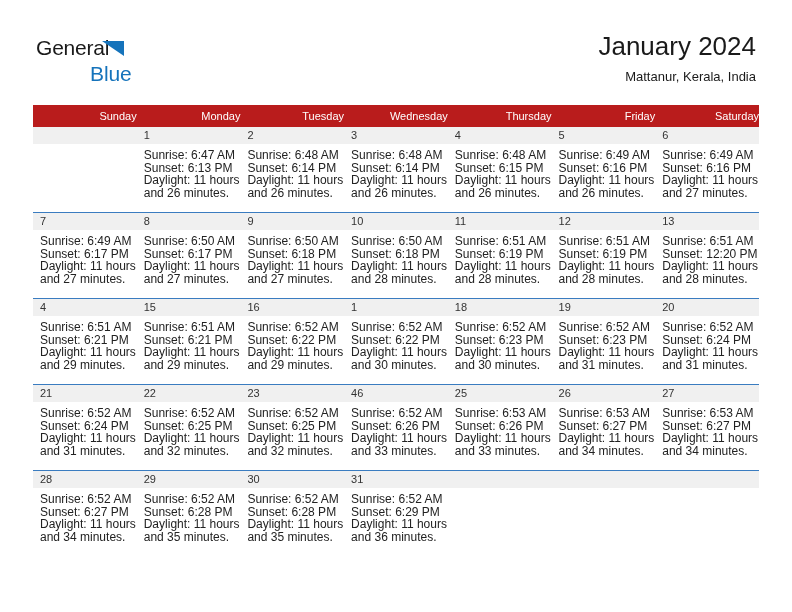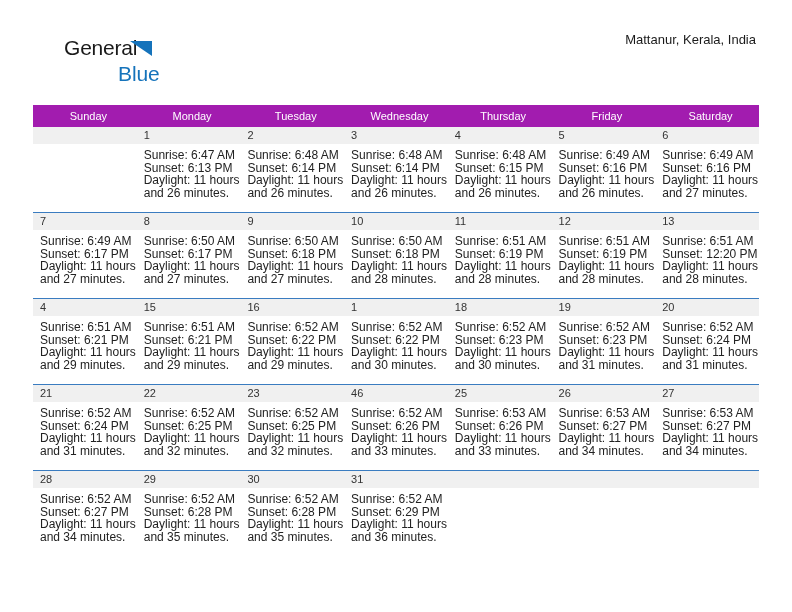--- a/index.html
+++ b/index.html
@@ -28,21 +28,20 @@
     top: 0;
     width: 792px;
     height: 100px;
   }
   .logo {
     position: absolute;
     left: 36px;
     top: 36px;
     width: 140px;
     height: 48px;
-    margin-left: 28px;
   }
   .logo-general {
     position: absolute;
     left: 0;
     top: 0;
     font-size: 21px;
     letter-spacing: -0.2px;
     color: #1a1a1a;
     font-family: "Liberation Sans", sans-serif;
   }
@@ -73,38 +72,39 @@
   .cal-title {
     font-size: 26px;
     color: #1a1a1a;
     line-height: 32px;
     white-space: nowrap;
   }
   .cal-subtitle {
     font-size: 13px;
     color: #1a1a1a;
     line-height: 20px;
+    margin-top: 5px;
     white-space: nowrap;
   }
 
   
   .calendar {
     position: absolute;
     left: 33px;
     top: 105px;
     width: 726px;
     border-collapse: collapse;
     table-layout: fixed;
   }
   .calendar th {
-    background: #a21caf;
+    background: #b91c1c;
     color: #ffffff;
     font-size: 11px;
     font-weight: normal;
-    text-align: center;
+    text-align: right;
     padding: 5px 0 5px 7px;
     height: 12px;
     border: none;
   }
   .calendar td {
     width: 103.7px;
     vertical-align: top;
     padding: 0;
     border: none;
     background: #ffffff;
@@ -147,20 +147,21 @@
 
 <div class="page">
 
   <div class="header">
     <div class="logo">
       <span class="logo-general">General</span>
       <span class="logo-triangle"></span>
       <span class="logo-blue">Blue</span>
     </div>
     <div class="title-block">
+      <div class="cal-title">January 2024</div>
       <div class="cal-subtitle">Mattanur, Kerala, India</div>
     </div>
   </div>
 
   <table class="calendar">
     <thead>
       <tr>
         <th>Sunday</th>
         <th>Monday</th>
         <th>Tuesday</th>

